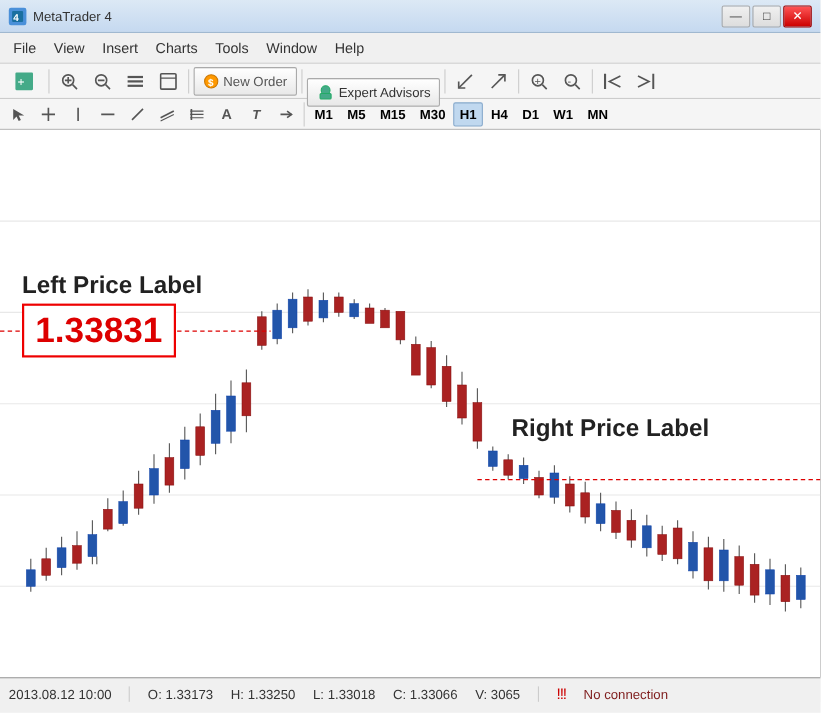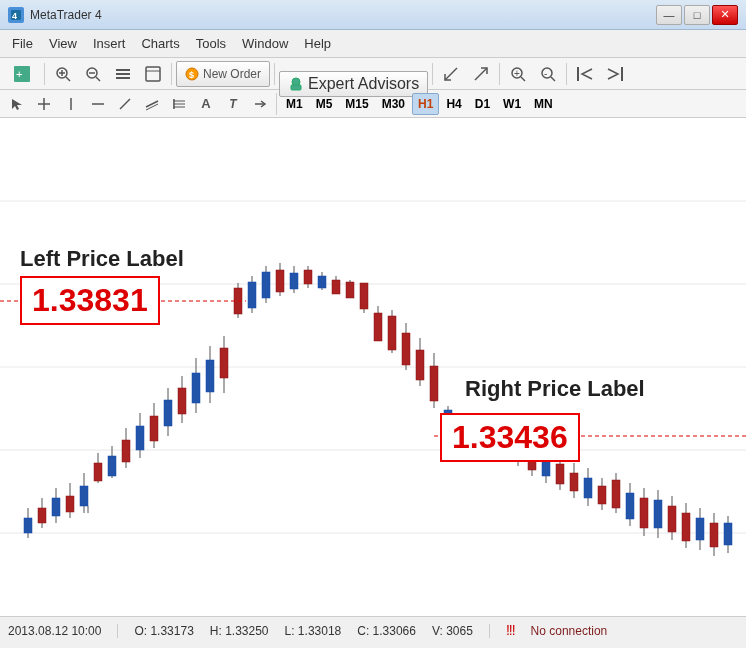--- a/index.html
+++ b/index.html
@@ -48,36 +48,36 @@
     .tb-icon-btn { width: 28px; height: 26px; border: 1px solid transparent; border-radius: 2px; background: transparent; cursor: pointer; display: flex; align-items: center; justify-content: center; font-size: 14px; color: #555; }
     .tb-icon-btn.with-arrow { width: 36px; }
     .new-order-btn {
       height: 26px; padding: 0 8px; border: 1px solid #aaa; border-radius: 2px;
       background: linear-gradient(to bottom, #fff, #e8e8e8); cursor: pointer;
       font-size: 12px; color: #555; display: flex; align-items: center; gap: 4px;
     }
     .ea-btn {
       height: 26px; padding: 0 8px; border: 1px solid #aaa; border-radius: 2px;
       background: linear-gradient(to bottom, #fff, #e8e8e8); cursor: pointer;
-      font-size: 16px; color: #333; display: flex; align-items: center; gap: 4px; margin-top: 20px;
+      font-size: 12px; color: #333; display: flex; align-items: center; gap: 4px; margin-top: 20px;
     }
 
     
     .toolbar2 {
       height: 28px;
       background: #f5f5f5;
       display: flex;
       align-items: center;
       padding: 0 4px;
       gap: 1px;
       border-bottom: 1px solid #ccc;
     }
     .tool-btn { width: 26px; height: 22px; border: 1px solid transparent; border-radius: 2px; background: transparent; cursor: pointer; display: flex; align-items: center; justify-content: center; font-size: 12px; color: #555; }
     .timeframe-btn { padding: 0 5px; height: 22px; border: 1px solid transparent; border-radius: 2px; background: transparent; cursor: pointer; font-size: 12px; color: #000000; font-weight: bold; }
-    .timeframe-btn.active { background: #c0d8ef; border-color: #88aacc; color: #c2410c; }
+    .timeframe-btn.active { background: #c0d8ef; border-color: #88aacc; color: #000000; }
 
     
     .chart-area {
       position: relative;
       width: 746px;
       height: 498px;
       background: #737373;
       overflow: hidden;
     }
 
@@ -500,23 +500,20 @@
 
     <line x1="434" y1="318" x2="746" y2="318" stroke="#dd0000" stroke-width="1" stroke-dasharray="4,3"></line>
   </svg>
 
   <div class="left-price-label-text">Left Price Label</div>
   <div class="left-price-box">
     <span class="left-price-value">1.33831</span>
   </div>
 
   <div class="right-price-label-text">Right Price Label</div>
-  <div class="right-price-box">
-    <span class="right-price-value">1.33436</span>
-  </div>
 </div>
 
 <div class="status-bar">
   <span class="status-item">2013.08.12 10:00</span>
   <div class="status-sep"></div>
   <span class="status-item">O: 1.33173</span>
   <span class="status-item">H: 1.33250</span>
   <span class="status-item">L: 1.33018</span>
   <span class="status-item">C: 1.33066</span>
   <span class="status-item">V: 3065</span>

